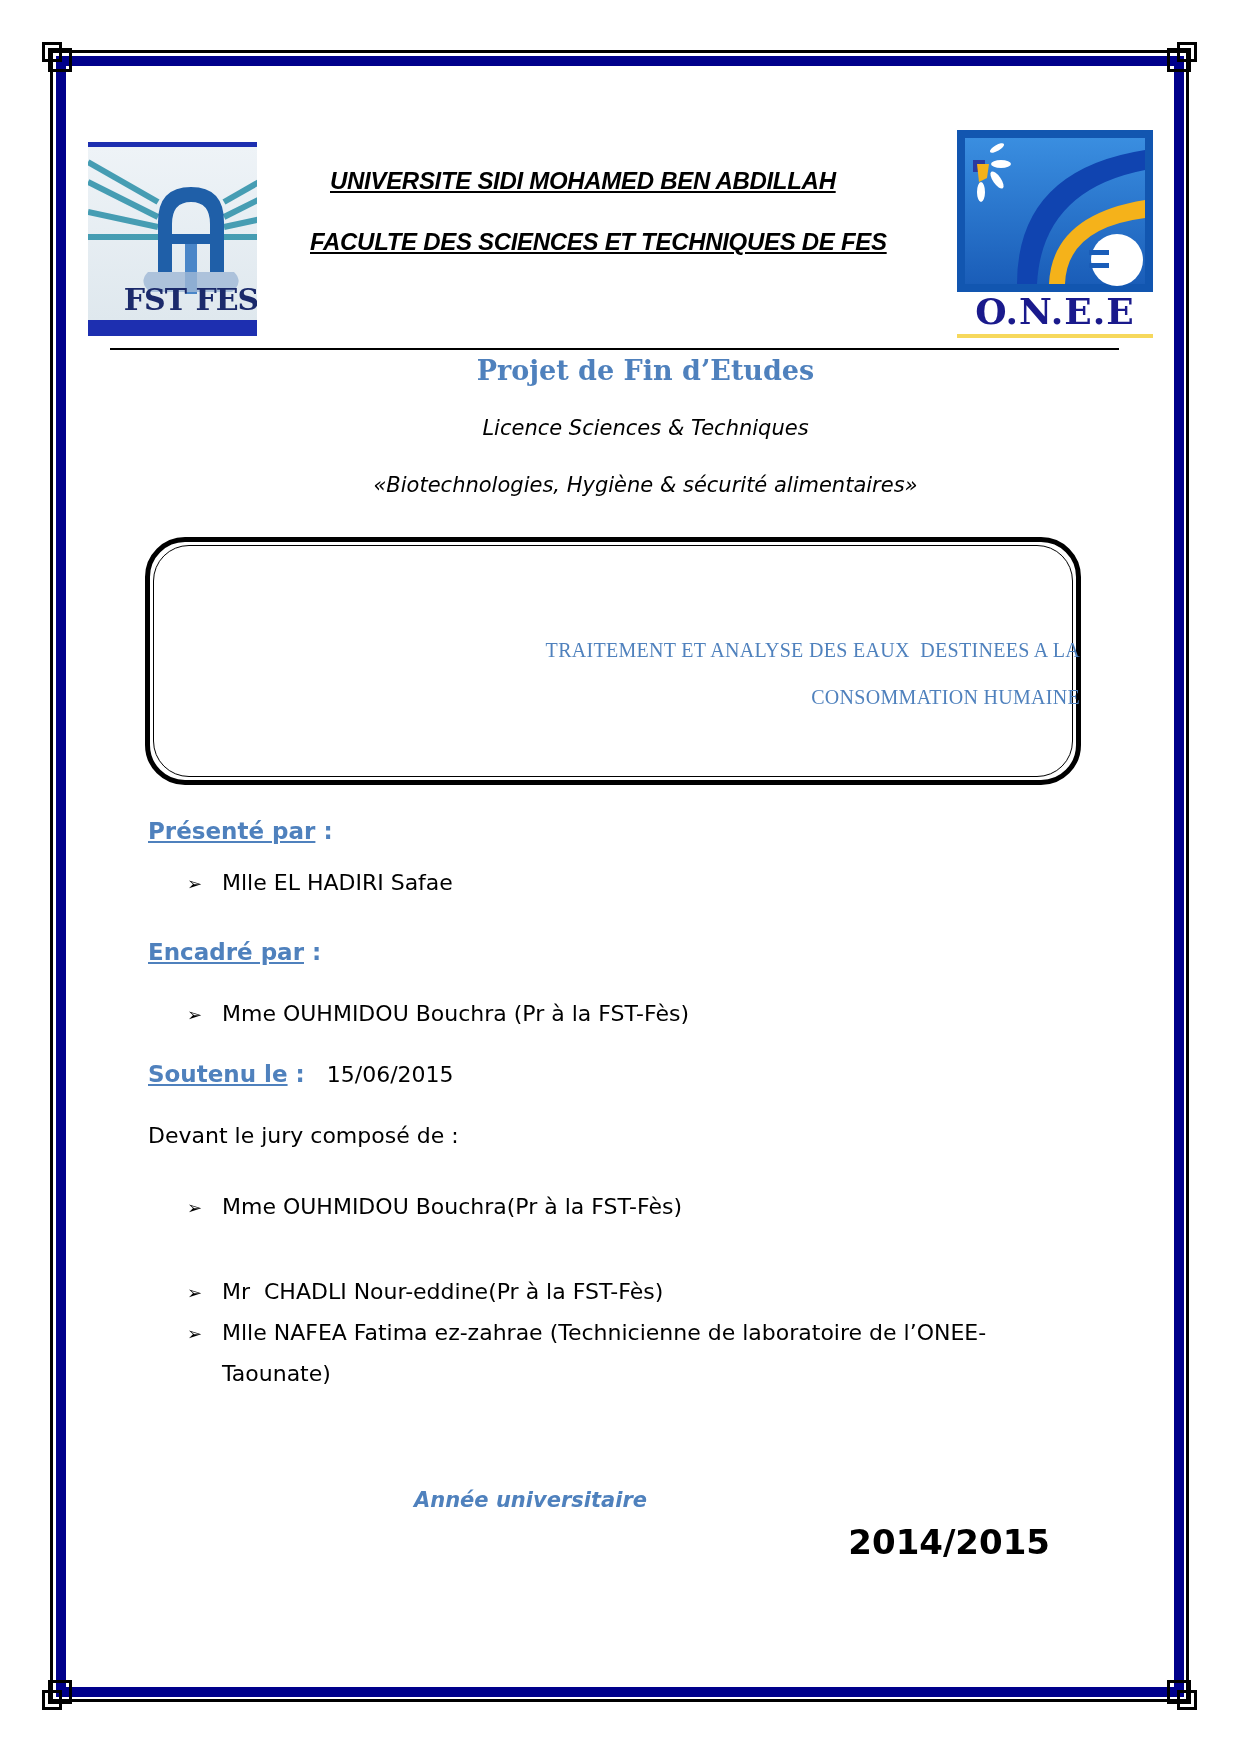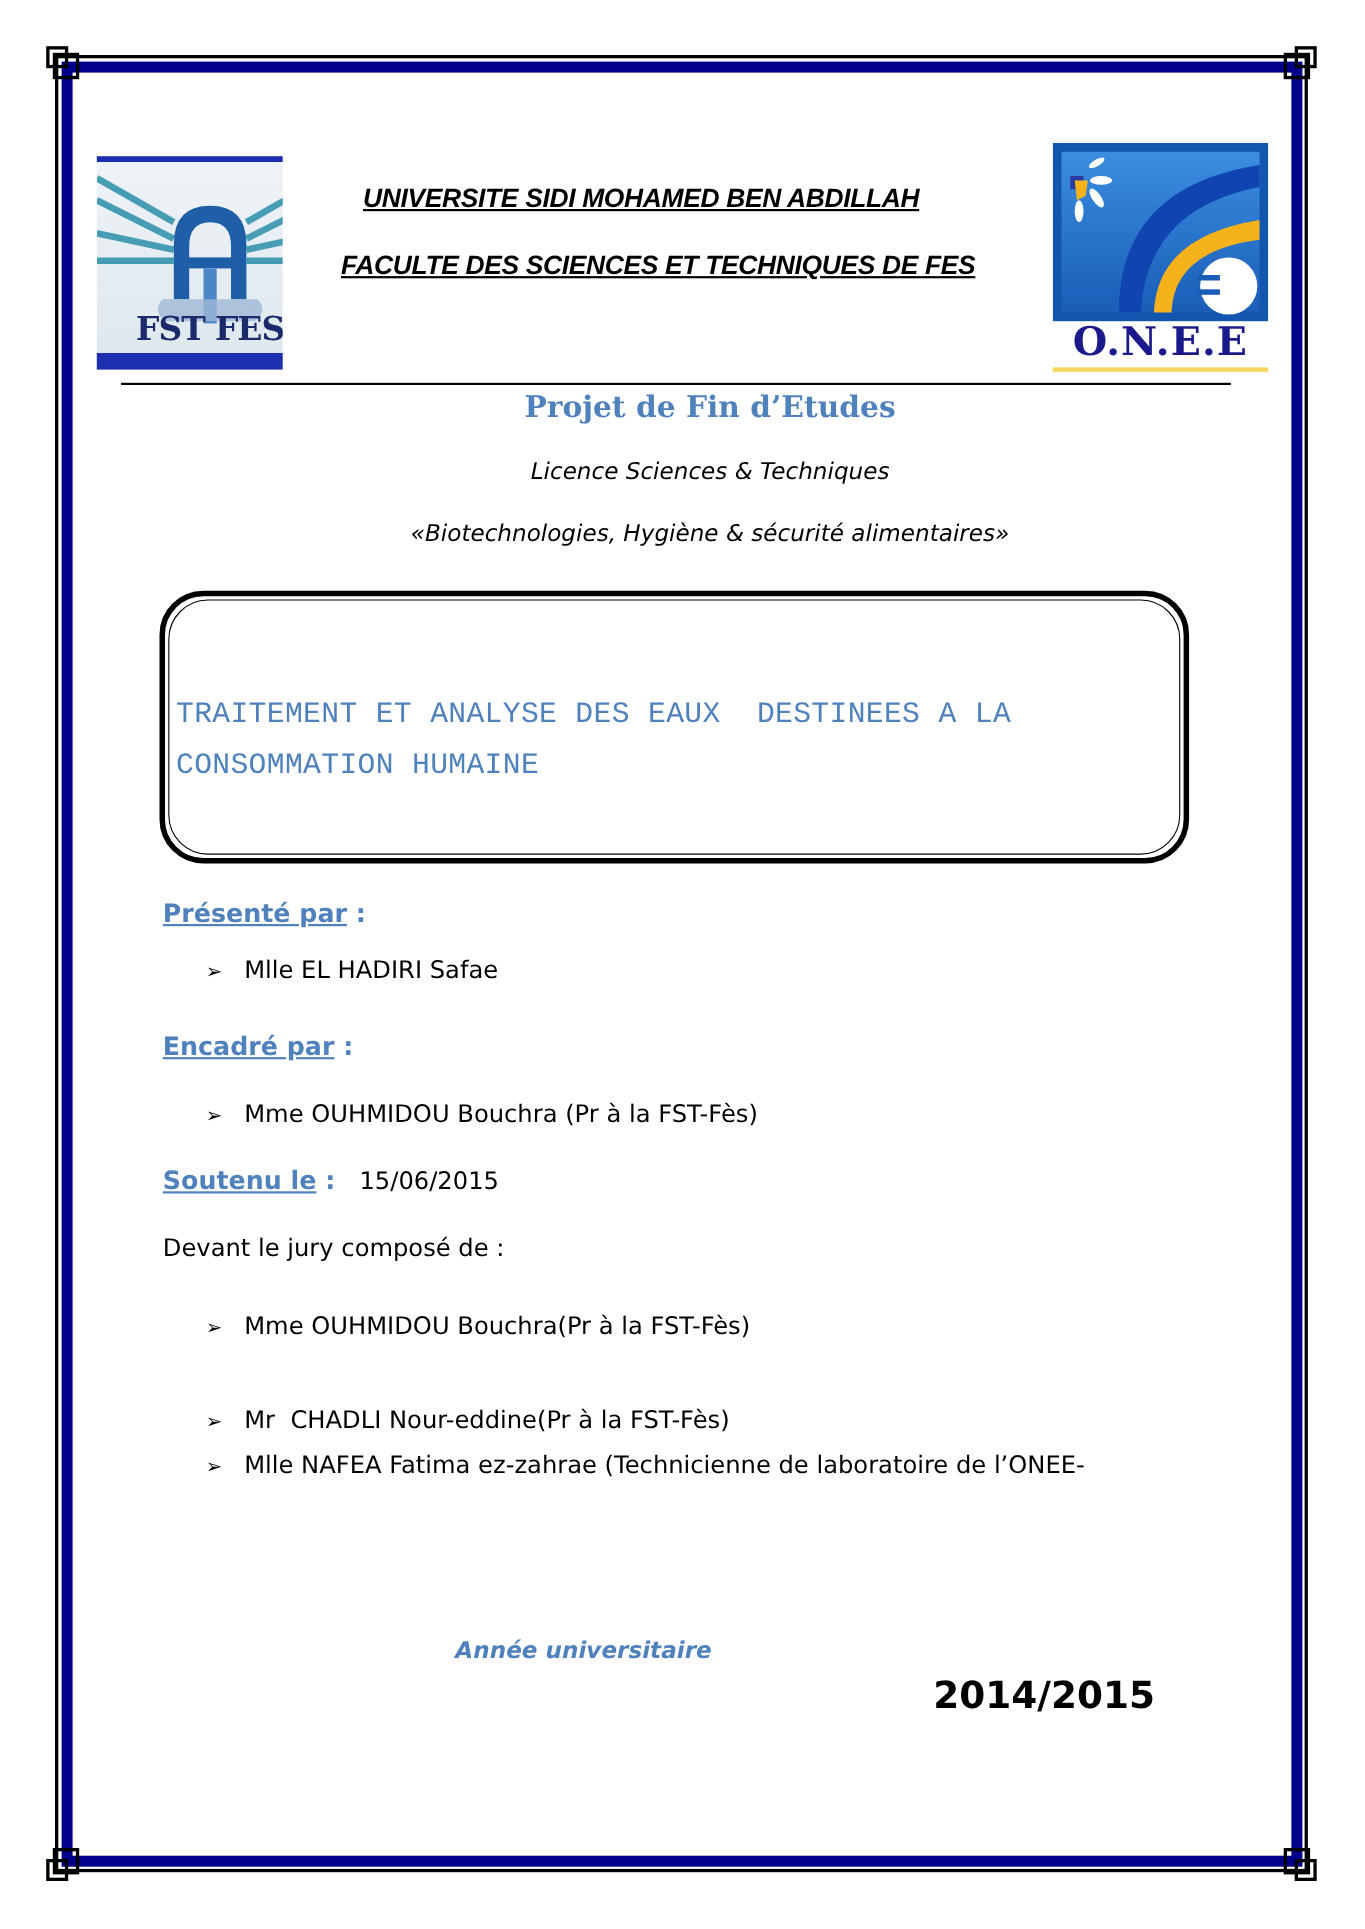--- a/index.html
+++ b/index.html
@@ -27,22 +27,22 @@
     .pfe-title { left: 0; width: 1241px; top: 355px; text-align: center;
                  font-family: "DejaVu Serif", serif; font-weight: bold; font-size: 27px; color: #4f81bd;
                  padding-left: 50px; box-sizing: border-box; }
     .subtitle { left: 0; width: 1241px; text-align: center; font-style: italic;
                 font-family: "DejaVu Sans", sans-serif; font-size: 21px; padding-left: 50px; box-sizing: border-box; }
 
     .title-box { left: 145px; top: 537px; width: 936px; height: 248px; box-sizing: border-box;
                  border: 5px solid #000; border-radius: 40px; }
     .title-box-inner { position: absolute; left: 3px; top: 3px; right: 3px; bottom: 3px;
                        border: 1.5px solid #000; border-radius: 36px; }
-    .title-text { left: 160px; width: 920px; top: 627px; text-align: left; color: #4f81bd;
-                  font-family: Liberation Mono, monospace; font-size: 27px; line-height: 47px; letter-spacing: 0.3px; }
+    .title-text { left: 160px; width: 920px; top: 627px; text-align: right; color: #4f81bd;
+                  font-family: Liberation Serif, serif; font-size: 20px; line-height: 47px; letter-spacing: 0.3px; }
 
     .label-blue { color: #4f81bd; font-size: 23px; font-weight: bold; font-family: "DejaVu Sans", sans-serif; }
     .label-blue .u { text-decoration: underline; }
     .body-text { font-size: 22px; font-family: "DejaVu Sans", sans-serif; }
     .bullet-row { display: flex; align-items: baseline; }
     .arrow { width: 35px; font-size: 18px; display: inline-block; }
 
     .year-label { left: 0; width: 981px; text-align: center; top: 1488px; color: #4f81bd;
                   font-style: italic; font-weight: bold; font-size: 21px; padding-left: 80px; box-sizing: border-box; }
     .year { left: 0; width: 1050px; text-align: right; top: 1522px; font-weight: bold; font-size: 34px;
@@ -157,16 +157,17 @@
     <span>Mme OUHMIDOU Bouchra(Pr à la FST-Fès)</span>
   </div>
   <div class="bullet-row">
     <span class="arrow">➢</span>
     <span style="white-space:pre;margin-top:44px;">Mr  CHADLI Nour-eddine(Pr à la FST-Fès)</span>
   </div>
   <div class="bullet-row">
     <span class="arrow">➢</span>
     <span>Mlle NAFEA Fatima ez-zahrae (Technicienne de laboratoire de l’ONEE-</span>
   </div>
+  <div style="padding-left:35px;">Taounate)</div>
 </div>
 
 <div class="abs year-label">Année universitaire</div>
 <div class="abs year">2014/2015</div>
 
 </body></html>

